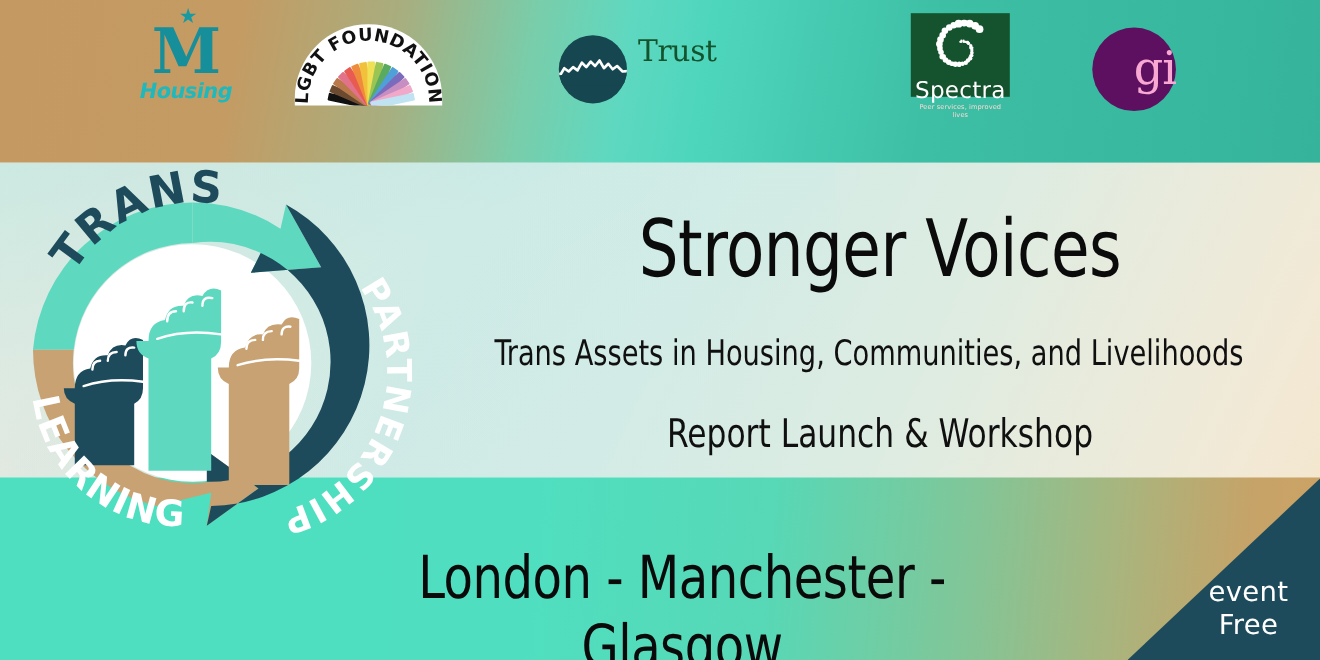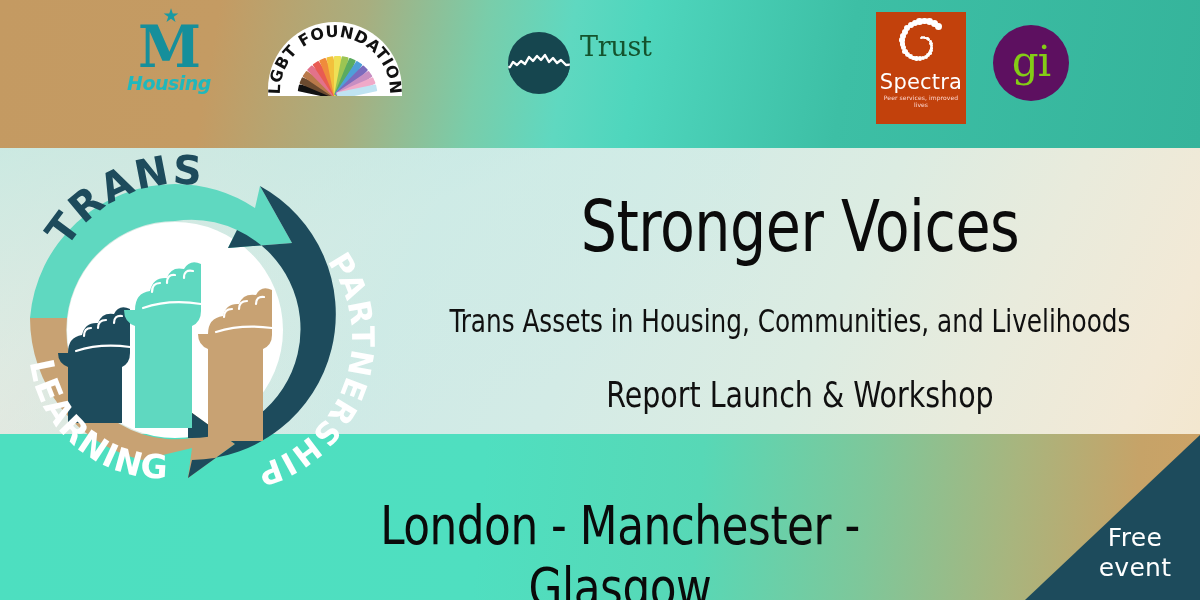--- a/index.html
+++ b/index.html
@@ -201,23 +201,22 @@
     font-weight: normal;
     font-size: 27px;
     line-height: 33px;
     letter-spacing: -0.3px;
   }
 
   
   .logo-spectra {
     position: absolute;
     left: 828px; top: 12px;
-    width: 90px; height: 112px;
-    background: #c2410c;
-    margin-left: 48px;
+    width: 90px; height: 76px;
+    background: #14532d;
   }
   .sp-spiral {
     position: absolute;
     left: 18px; top: 7px;
     width: 54px; height: 50px;
   }
   .sp-spiral span {
     position: absolute;
     background: #ffffff;
     border-radius: 50%;
@@ -249,22 +248,22 @@
     left: 993px; top: 25px;
     width: 76px; height: 76px;
     border-radius: 50%;
     background: #5d1060;
   }
   .gi-text {
     position: absolute;
     left: 0; top: 0;
     width: 76px; height: 76px;
     line-height: 74px;
-    text-align: center;
-    color: #84cc16;
+    text-align: right;
+    color: #f9a8d4;
     font-family: "DejaVu Serif", serif;
     font-size: 42px;
     letter-spacing: -1px;
   }
 
   
   .tlp-logo {
     position: absolute;
     left: -8px; top: 148px;
     width: 390px; height: 360px;
@@ -487,17 +486,17 @@
     </text>
   </svg>
 
   <div class="headline">Stronger Voices</div>
   <div class="subline">Trans Assets in Housing, Communities, and Livelihoods</div>
   <div class="thirdline">Report Launch &amp; Workshop</div>
   <div class="cities">London - Manchester - Glasgow</div>
 
   <div class="corner-wedge"></div>
   <div class="corner-wedge-text">
+    <div>event</div>
     <div>Free</div>
-    <div>event</div>
   </div>
 
 </div>
 
 </body></html>

